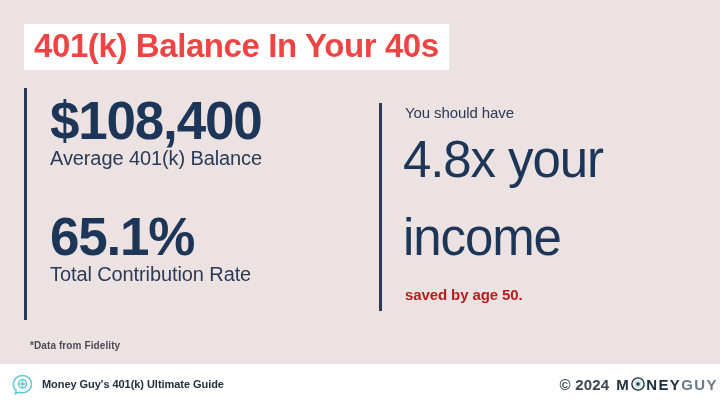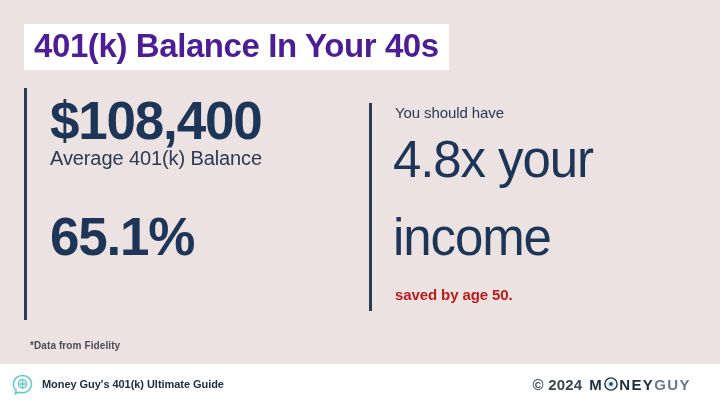--- a/index.html
+++ b/index.html
@@ -33,41 +33,41 @@
   }
   .title-band {
     background:#ffffff;
     padding:3px 10px 5px 10px;
     display:inline-block;
     line-height:1;
   }
   .title-text {
     font-size:33px;
     font-weight:bold;
-    color:#4c1d95;
+    color:#ef4444;
     letter-spacing:-0.4px;
     white-space:nowrap;
     line-height:1.18;
   }
 
   
   .columns {
     position:absolute;
     left:0; top:86px;
     width:672px;
     height:240px;
   }
 
   .col {
     position:absolute;
     top:0;
     height:236px;
   }
   .col-left  { left:24px;  width:330px; }
-  .col-right { left:369px; width:320px; }
+  .col-right { left:379px; width:320px; }
 
   .rule {
     position:absolute;
     left:0;
     width:3px;
     background:#2b3a55;
   }
   .col-left  .rule { top:2px;  height:232px; }
   .col-right .rule { top:17px; height:208px; }
 
@@ -136,21 +136,21 @@
 
   
   .footer {
     position:absolute;
     left:0; bottom:0;
     width:720px; height:40px;
     background:#ffffff;
     display:flex;
     align-items:center;
     justify-content:space-between;
-    padding:0 29px 0 12px;
+    padding:0 2px 0 12px;
   }
   .footer-left {
     display:flex;
     align-items:center;
     gap:9px;
   }
   .badge-icon { width:21px; height:21px; display:block; flex:none; }
   .footer-title {
     font-size:11px;
     font-weight:bold;
@@ -198,20 +198,21 @@
     <div class="col col-left">
       <div class="rule"></div>
 
       <div class="stat stat-1">
         <div class="stat-num">$108,400</div>
         <div class="stat-label">Average 401(k) Balance</div>
       </div>
 
       <div class="stat stat-2">
         <div class="stat-num">65.1%</div>
+        <div class="stat-label">Total Contribution Rate</div>
       </div>
     </div>
 
     <div class="col col-right">
       <div class="rule"></div>
 
       <div class="lead-in">You should have</div>
       <div class="big-line big-line-1">4.8x your</div>
       <div class="big-line big-line-2">income</div>
       <div class="closing">saved by age 50.</div>

